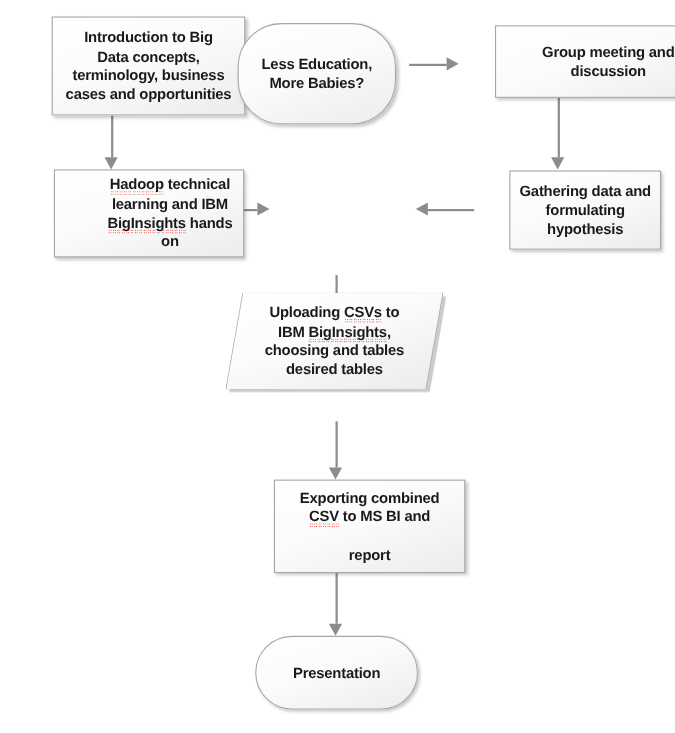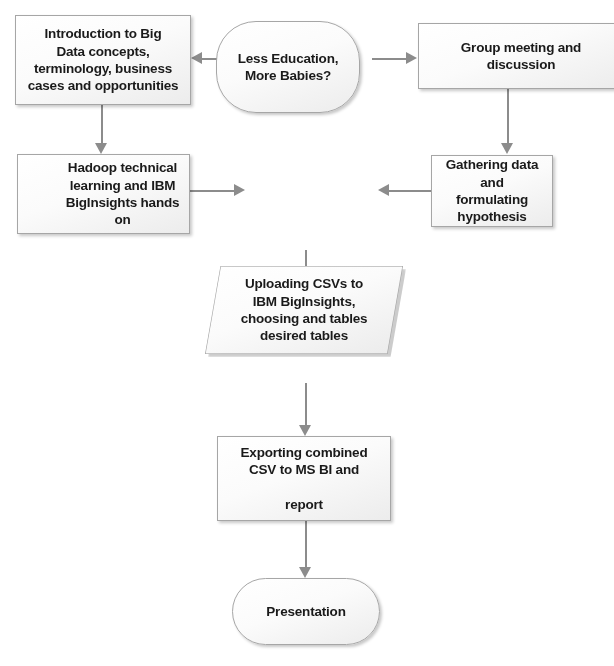--- a/index.html
+++ b/index.html
@@ -33,21 +33,21 @@
     border: 1px solid #a6a6a6;
     background: linear-gradient(160deg, #ffffff 0%, #fbfbfb 45%, #ececec 100%);
     box-shadow: 2px 2px 3px rgba(0,0,0,0.22);
   }
   .node .txt {
     display: block;
     padding: 0 5px;
     white-space: pre-line;
   }
 
-  .rect        { border-radius: 0; }
+  .rect        { border-radius: 0; margin-left: 32px; }
   .rounded     { border-radius: 40px; }
   .circle      { border-radius: 50%; font-size: 12.5px; line-height: 1.30; }
 
   
   .para {
     border: none;
     background: none;
     box-shadow: none;
   }
   .para .skin {
@@ -157,21 +157,21 @@
   <div class="node rect" style="left:418px; top:23px; width:206px; height:66px;">
     <span class="txt">Group meeting and
 discussion</span>
   </div>
 
   <div class="node rect" style="left:17px; top:154px; width:173px; height:80px;padding-left:38px;">
     <span class="txt"><span class="sp">Hadoop</span><span> technical</span><br><span>learning and IBM</span><br><span class="sp">BigInsights</span><span> hands on</span></span>
   </div>
 
 
-  <div class="node rect" style="left:431px; top:155px; width:122px; height:72px;">
+  <div class="node rect" style="left:431px; top:155px; width:138px; height:72px;">
     <span class="txt">Gathering data and
 formulating
 hypothesis</span>
   </div>
 
   <div class="node para" style="left:205px; top:266px; width:198px; height:88px;">
     <div class="skin shadow"></div>
     <div class="skin edge"></div>
     <div class="skin" style="transform:scale(0.993);"></div>
     <span class="txt"><span>Uploading </span><span class="sp">CSVs</span><span> to</span><br><span>IBM </span><span class="sp">BigInsights</span><span>,</span><br><span>choosing and tables</span><br><span>desired tables</span></span>

